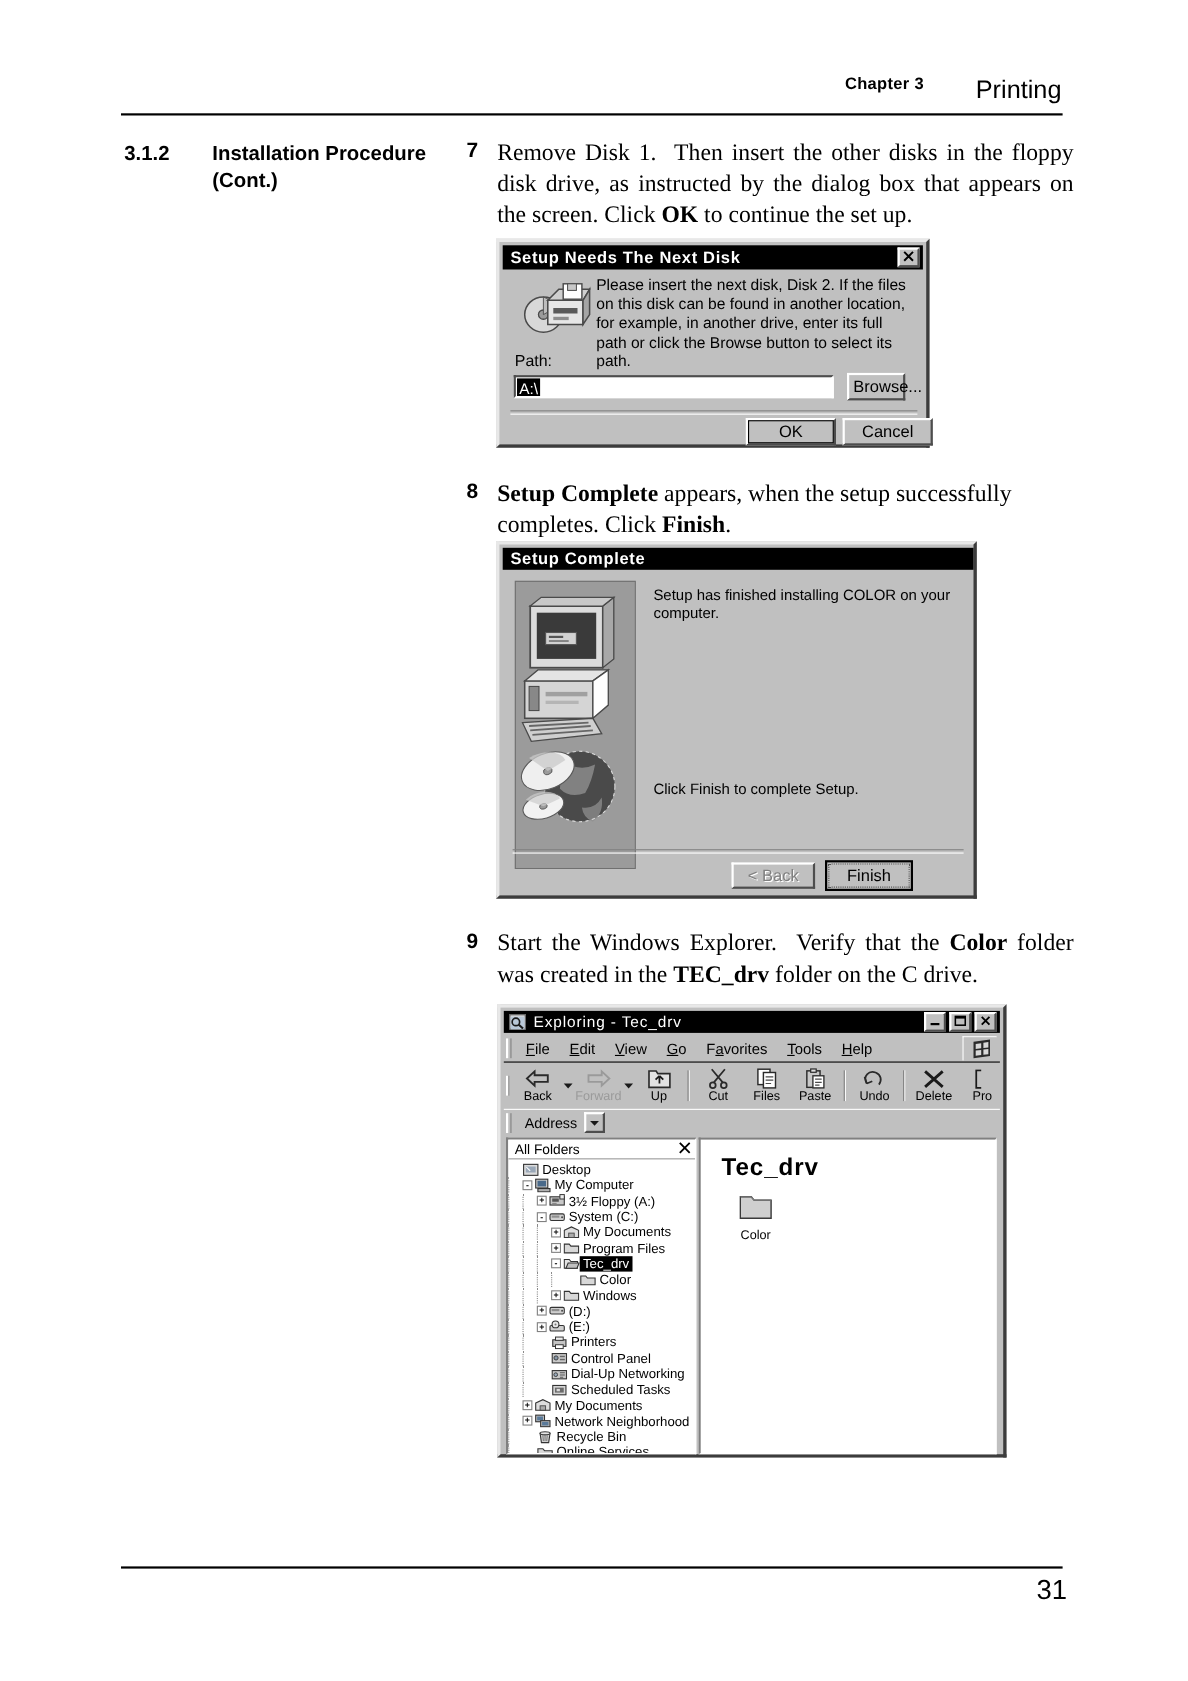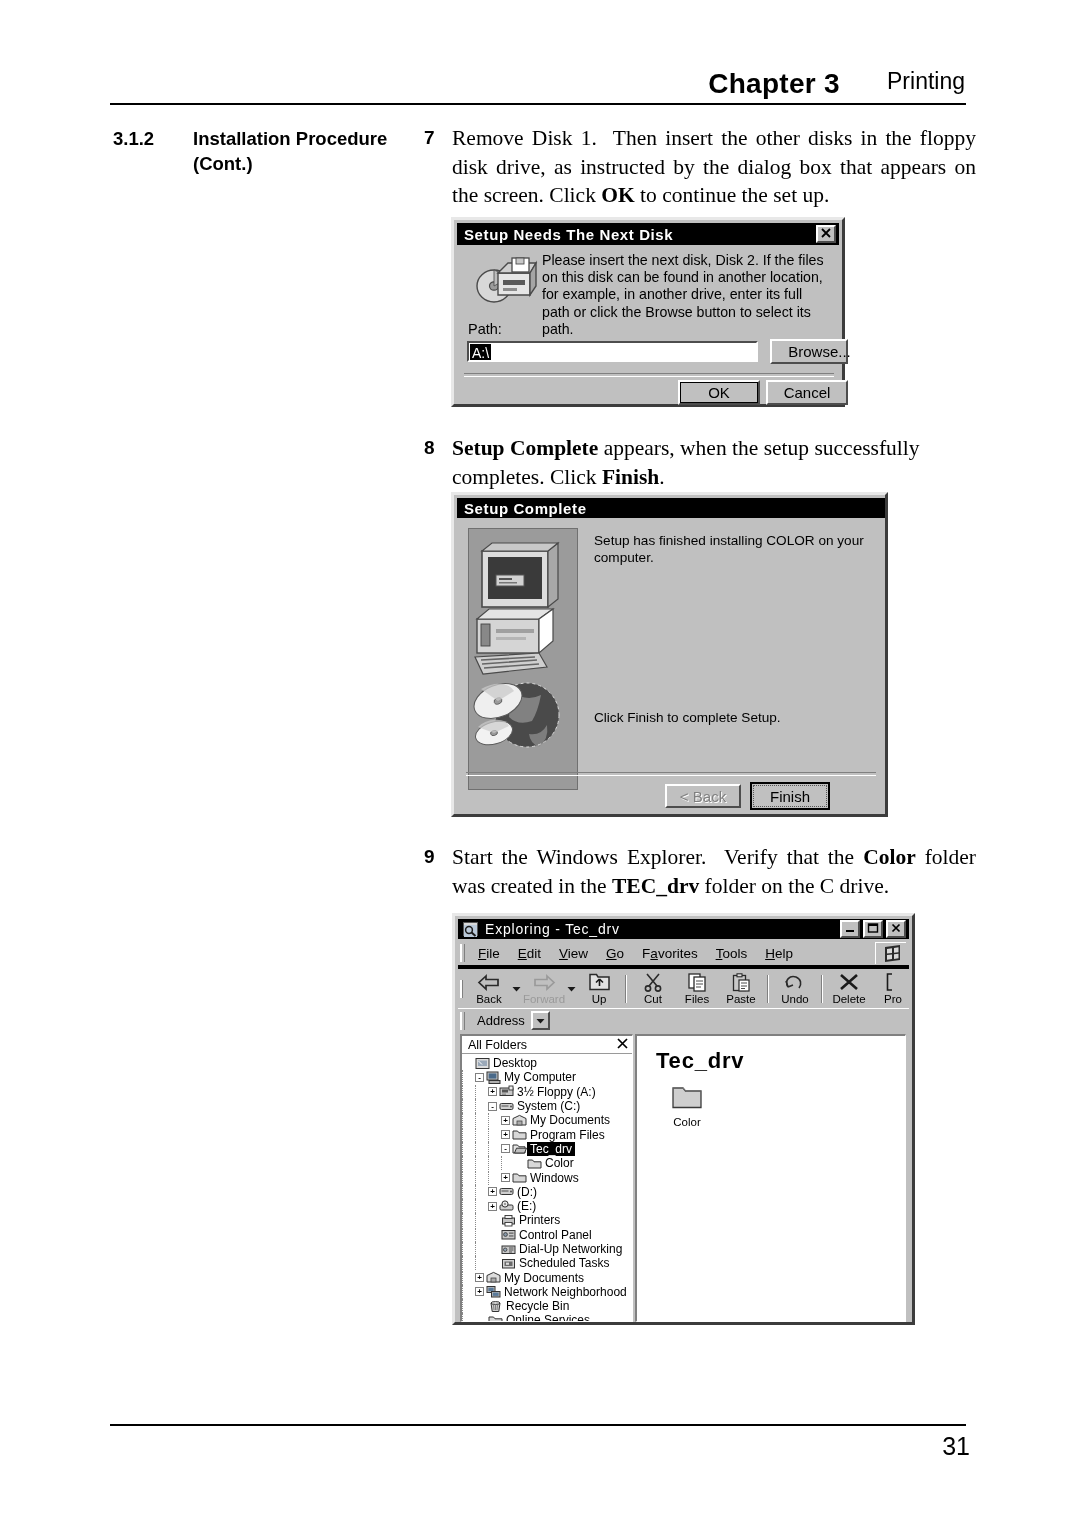--- a/index.html
+++ b/index.html
@@ -27,21 +27,21 @@
     top: 68px;
     width: 855px;
     height: 32px;
   }
   .hdr-chapter {
     position: absolute;
     right: 125px;
     top: 0;
     font-family: "Liberation Sans", sans-serif;
     font-weight: bold;
-    font-size: 28px;
+    font-size: 15px;
     letter-spacing: 0.3px;
     white-space: nowrap;
   }
   .hdr-section {
     position: absolute;
     right: 0;
     top: 0;
     font-family: "Liberation Sans", sans-serif;
     font-weight: normal;
     font-size: 23px;
@@ -230,21 +230,21 @@
     color: #ffffff;
     font-size: 14px;
     padding: 1px 2px 1px 2px;
     margin: 1px 0 0 1px;
     font-family: "Liberation Sans", sans-serif;
   }
   .browse-btn {
     position: absolute;
     left: 316px;
     top: 119px;
-    width: 78px;
+    width: 53px;
     height: 25px;
     padding-left: 21px;
   }
   .sep-line {
     position: absolute;
     left: 10px;
     top: 153px;
     width: 370px;
     height: 2px;
     border-top: 1px solid #808080;
@@ -429,21 +429,21 @@
     border-left: 1px solid #ffffff;
     overflow: hidden;
   }
   .toolbar {
     position: absolute;
     left: 3px;
     top: 49px;
     width: 451px;
     height: 43px;
     background: #c0c0c0;
-    border-top: 4px solid #000000;
+    border-top: 1px solid #000000;
     display: flex;
     align-items: center;
     box-sizing: border-box;
   }
   .tb-item {
     width: 44px;
     height: 40px;
     display: flex;
     flex-direction: column;
     align-items: center;

